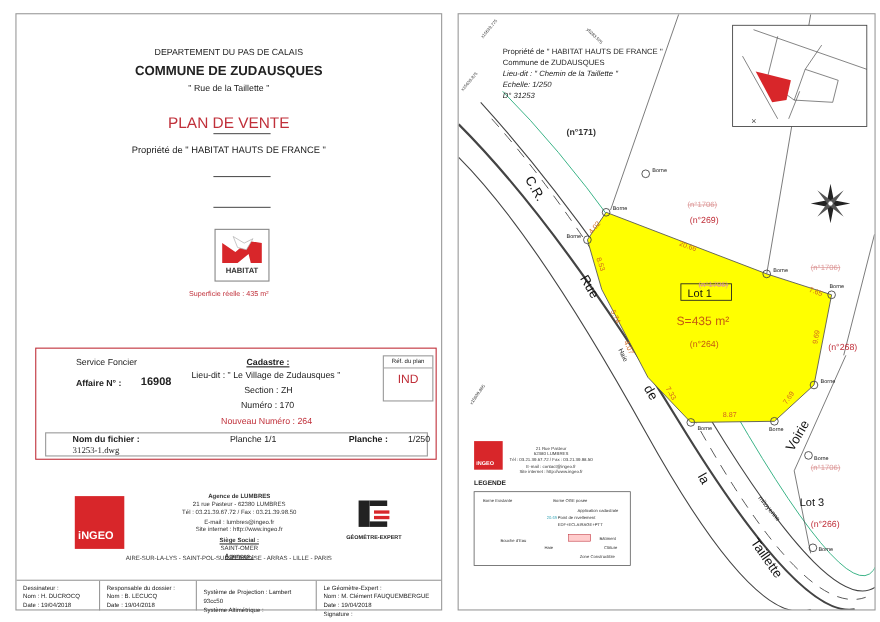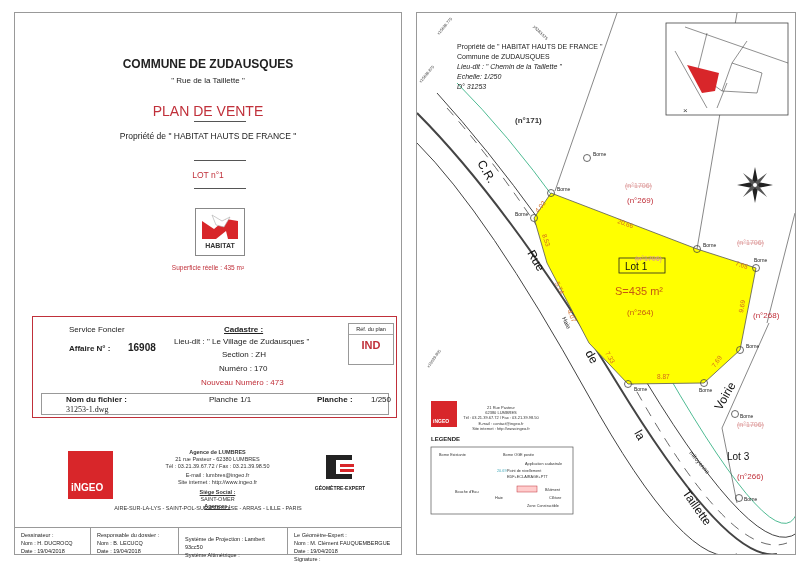--- a/index.html
+++ b/index.html
@@ -19,49 +19,49 @@
   .ingeo span{position:absolute;bottom:6px;left:3px;color:#fff;font-size:10px;font-weight:bold;}
   .small{font-size:5.5px;color:#333;}
   .foot{position:absolute;left:0;top:514px;width:386px;height:32px;border-top:1px solid #999;}
   .foot .cell{position:absolute;top:0;height:27px;border-right:1px solid #999;font-size:5.5px;line-height:8px;padding:3px 6px;box-sizing:border-box;}
   svg text{font-family:"Liberation Sans",sans-serif;}
 </style>
 </head>
 <body>
 
 <div id="left" class="page">
+  <div class="c" style="top:30px;font-size:8px;">DEPARTEMENT DU PAS DE CALAIS</div>
   <div class="c" style="top:44px;font-size:12px;font-weight:bold;">COMMUNE DE ZUDAUSQUES</div>
   <div class="c" style="top:63px;font-size:8px;">" Rue de la Taillette "</div>
   <div class="c red" style="top:90px;font-size:14px;">PLAN DE VENTE</div>
   <div class="rule" style="top:108px;"></div>
   <div class="c" style="top:118px;font-size:8.5px;">Propriété de " HABITAT HAUTS DE FRANCE "</div>
   <div class="rule" style="top:147px;"></div>
-  <div class="c red" style="top:157px;font-size:8.5px;">LOT n°1</div>
   <div class="rule" style="top:175px;"></div>
   <div class="logo-habitat">
     <svg width="48" height="46" viewBox="0 0 48 46">
       <path d="M6 30 L6 12 L18 20 L30 10 L42 12 L42 30 L32 30 L30 22 L20 30 Z" fill="#d8262a"></path>
       <path d="M16 6 L26 12 L34 8 L28 18 L20 16 Z" fill="#fff" stroke="#aaa" stroke-width="0.6"></path>
       <text x="24" y="39" font-size="7" font-weight="bold" text-anchor="middle" fill="#333">HABITAT</text>
     </svg>
   </div>
   <div class="c red" style="top:251px;font-size:6.5px;">Superficie réelle : 435 m²</div>
 
   <div class="cad">
     <div class="t" style="left:15px;top:8px;">Service Foncier</div>
     <div class="t" style="left:15px;top:27px;font-weight:bold;">Affaire N° :</div>
     <div class="t" style="left:74px;top:25px;font-weight:bold;font-size:10px;">16908</div>
     <div class="t" style="left:170px;top:8px;font-weight:bold;text-decoration:underline;">Cadastre :</div>
     <div class="t" style="left:120px;top:20px;">Lieu-dit : " Le Village de Zudausques "</div>
     <div class="t" style="left:168px;top:33px;">Section : ZH</div>
     <div class="t" style="left:165px;top:47px;">Numéro : 170</div>
-    <div class="t red" style="left:147px;top:61px;">Nouveau Numéro : 473</div>
+    <div class="t red" style="left:147px;top:61px;">Nouveau Numéro : 264</div>
     <div class="ref">
       <div style="font-size:5.5px;text-align:center;border-bottom:1px solid #aaa;padding:2px 0;">Réf. du plan</div>
-      <div style="font-size:11px;font-weight:bold;color:#c0303a;text-align:center;padding-top:4px;">IND</div>
+      <div style="font-size:11px;font-weight:normal;color:#c0303a;text-align:center;padding-top:4px;">IND</div>
     </div>
     <div class="file">
       <div class="t" style="left:3px;top:1px;font-weight:bold;">Nom du fichier :</div>
       <div class="t" style="left:3px;top:11px;font-family:Liberation Serif, serif;">31253-1.dwg</div>
       <div class="t" style="left:146px;top:1px;">Planche 1/1</div>
       <div class="t" style="left:254px;top:1px;font-weight:bold;">Planche :</div>
       <div class="t" style="left:290px;top:1px;margin-left:18px;">1/250</div>
     </div>
   </div>
 

